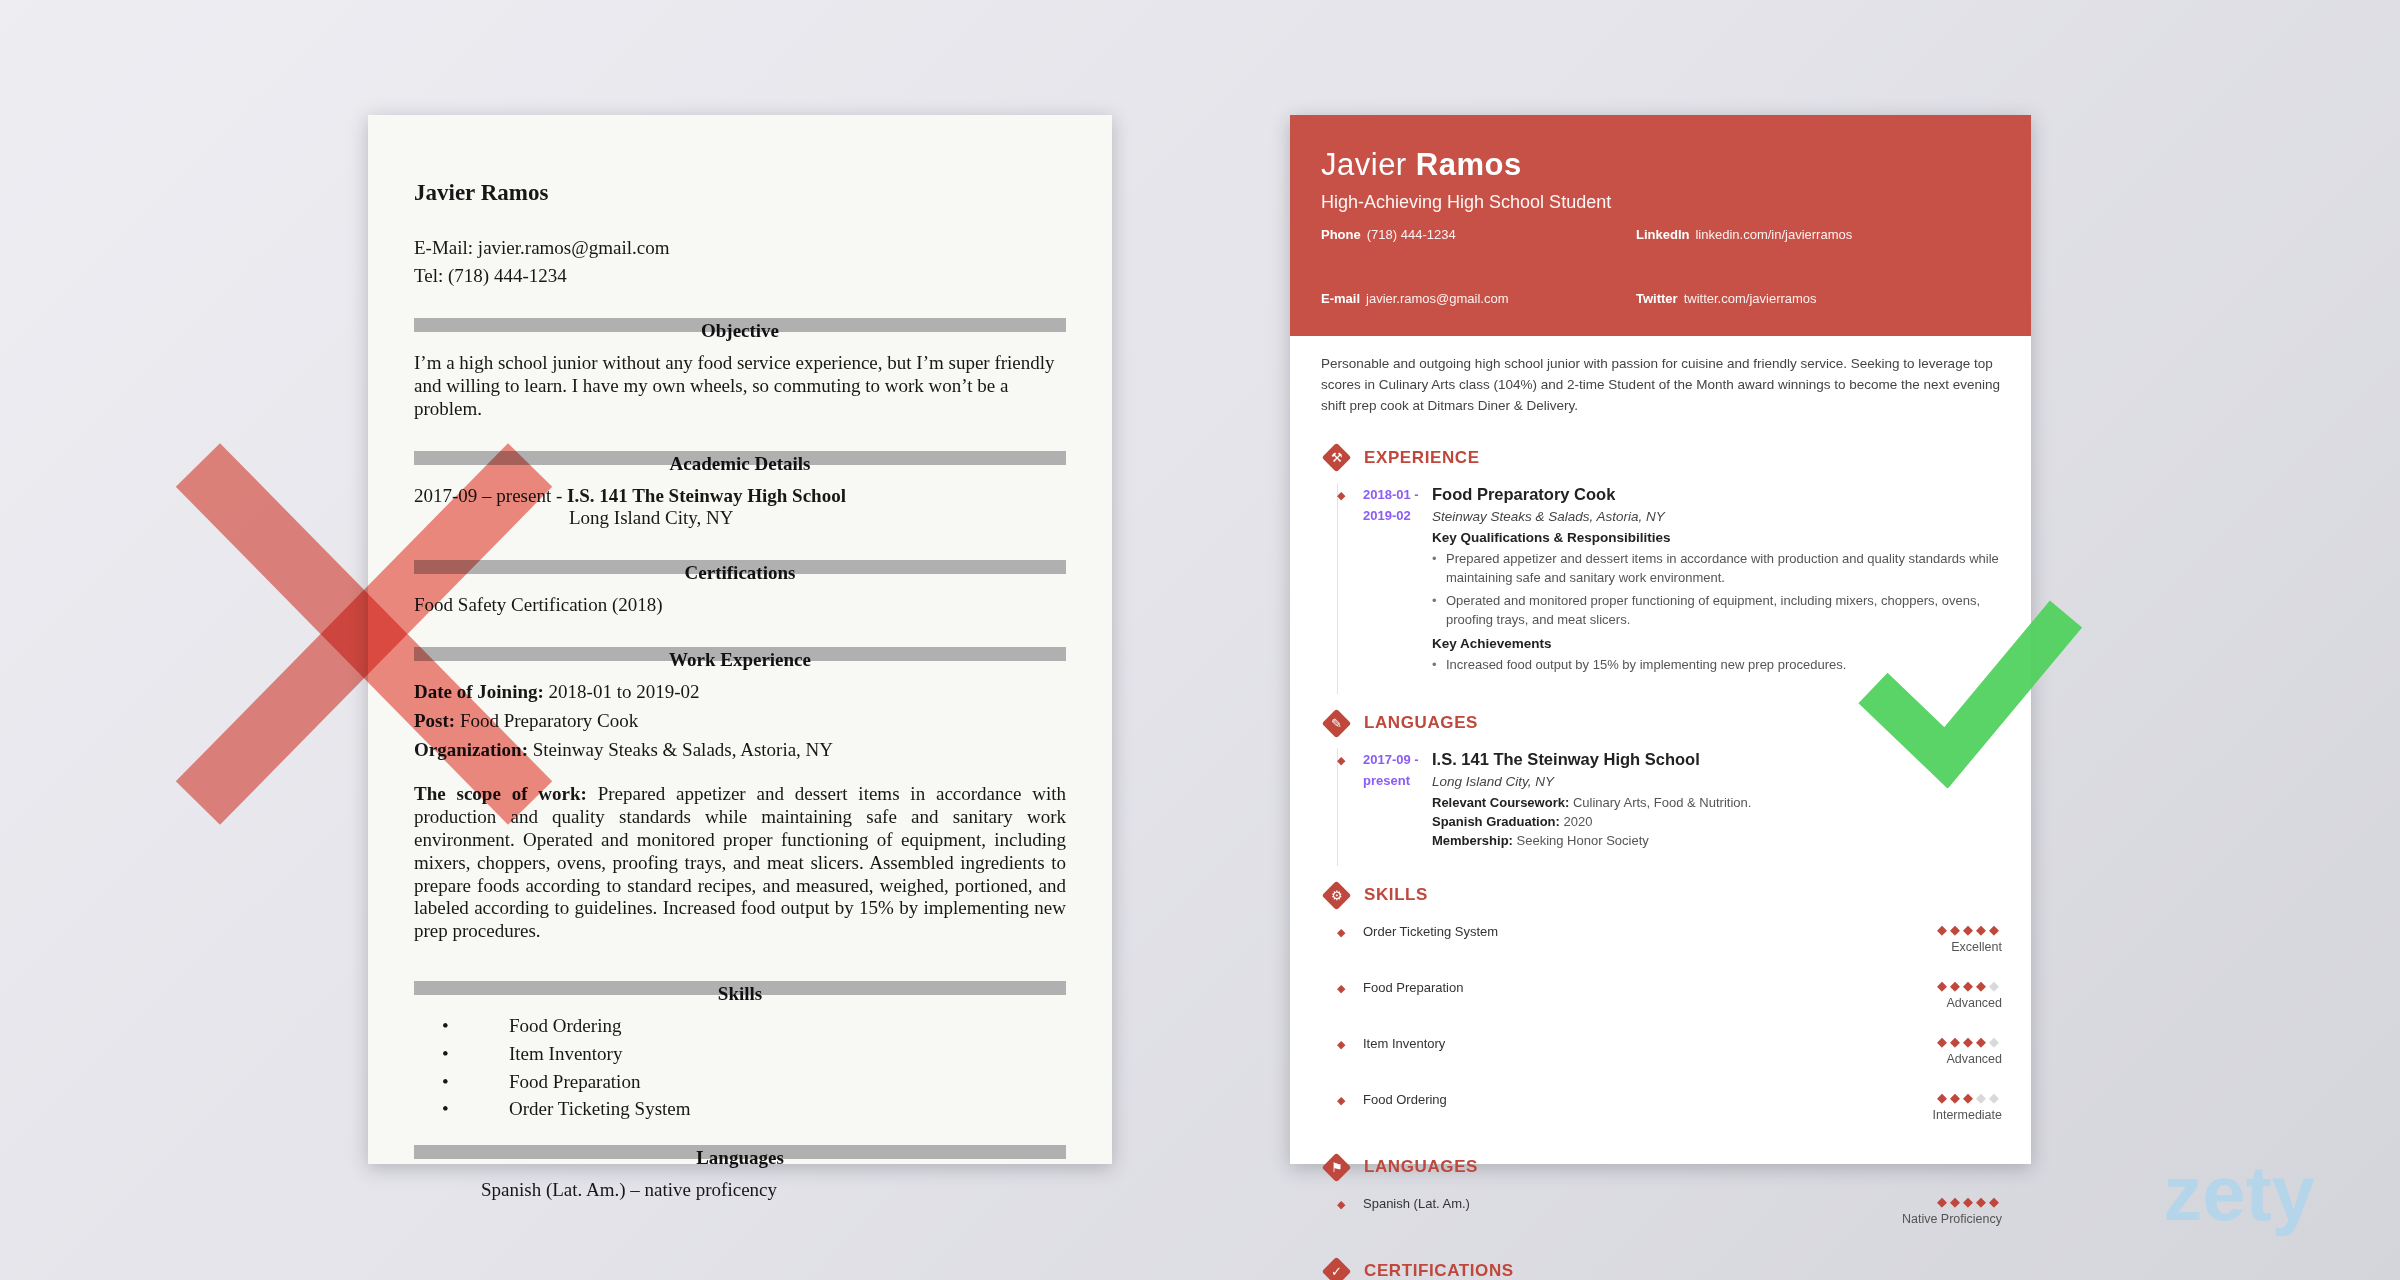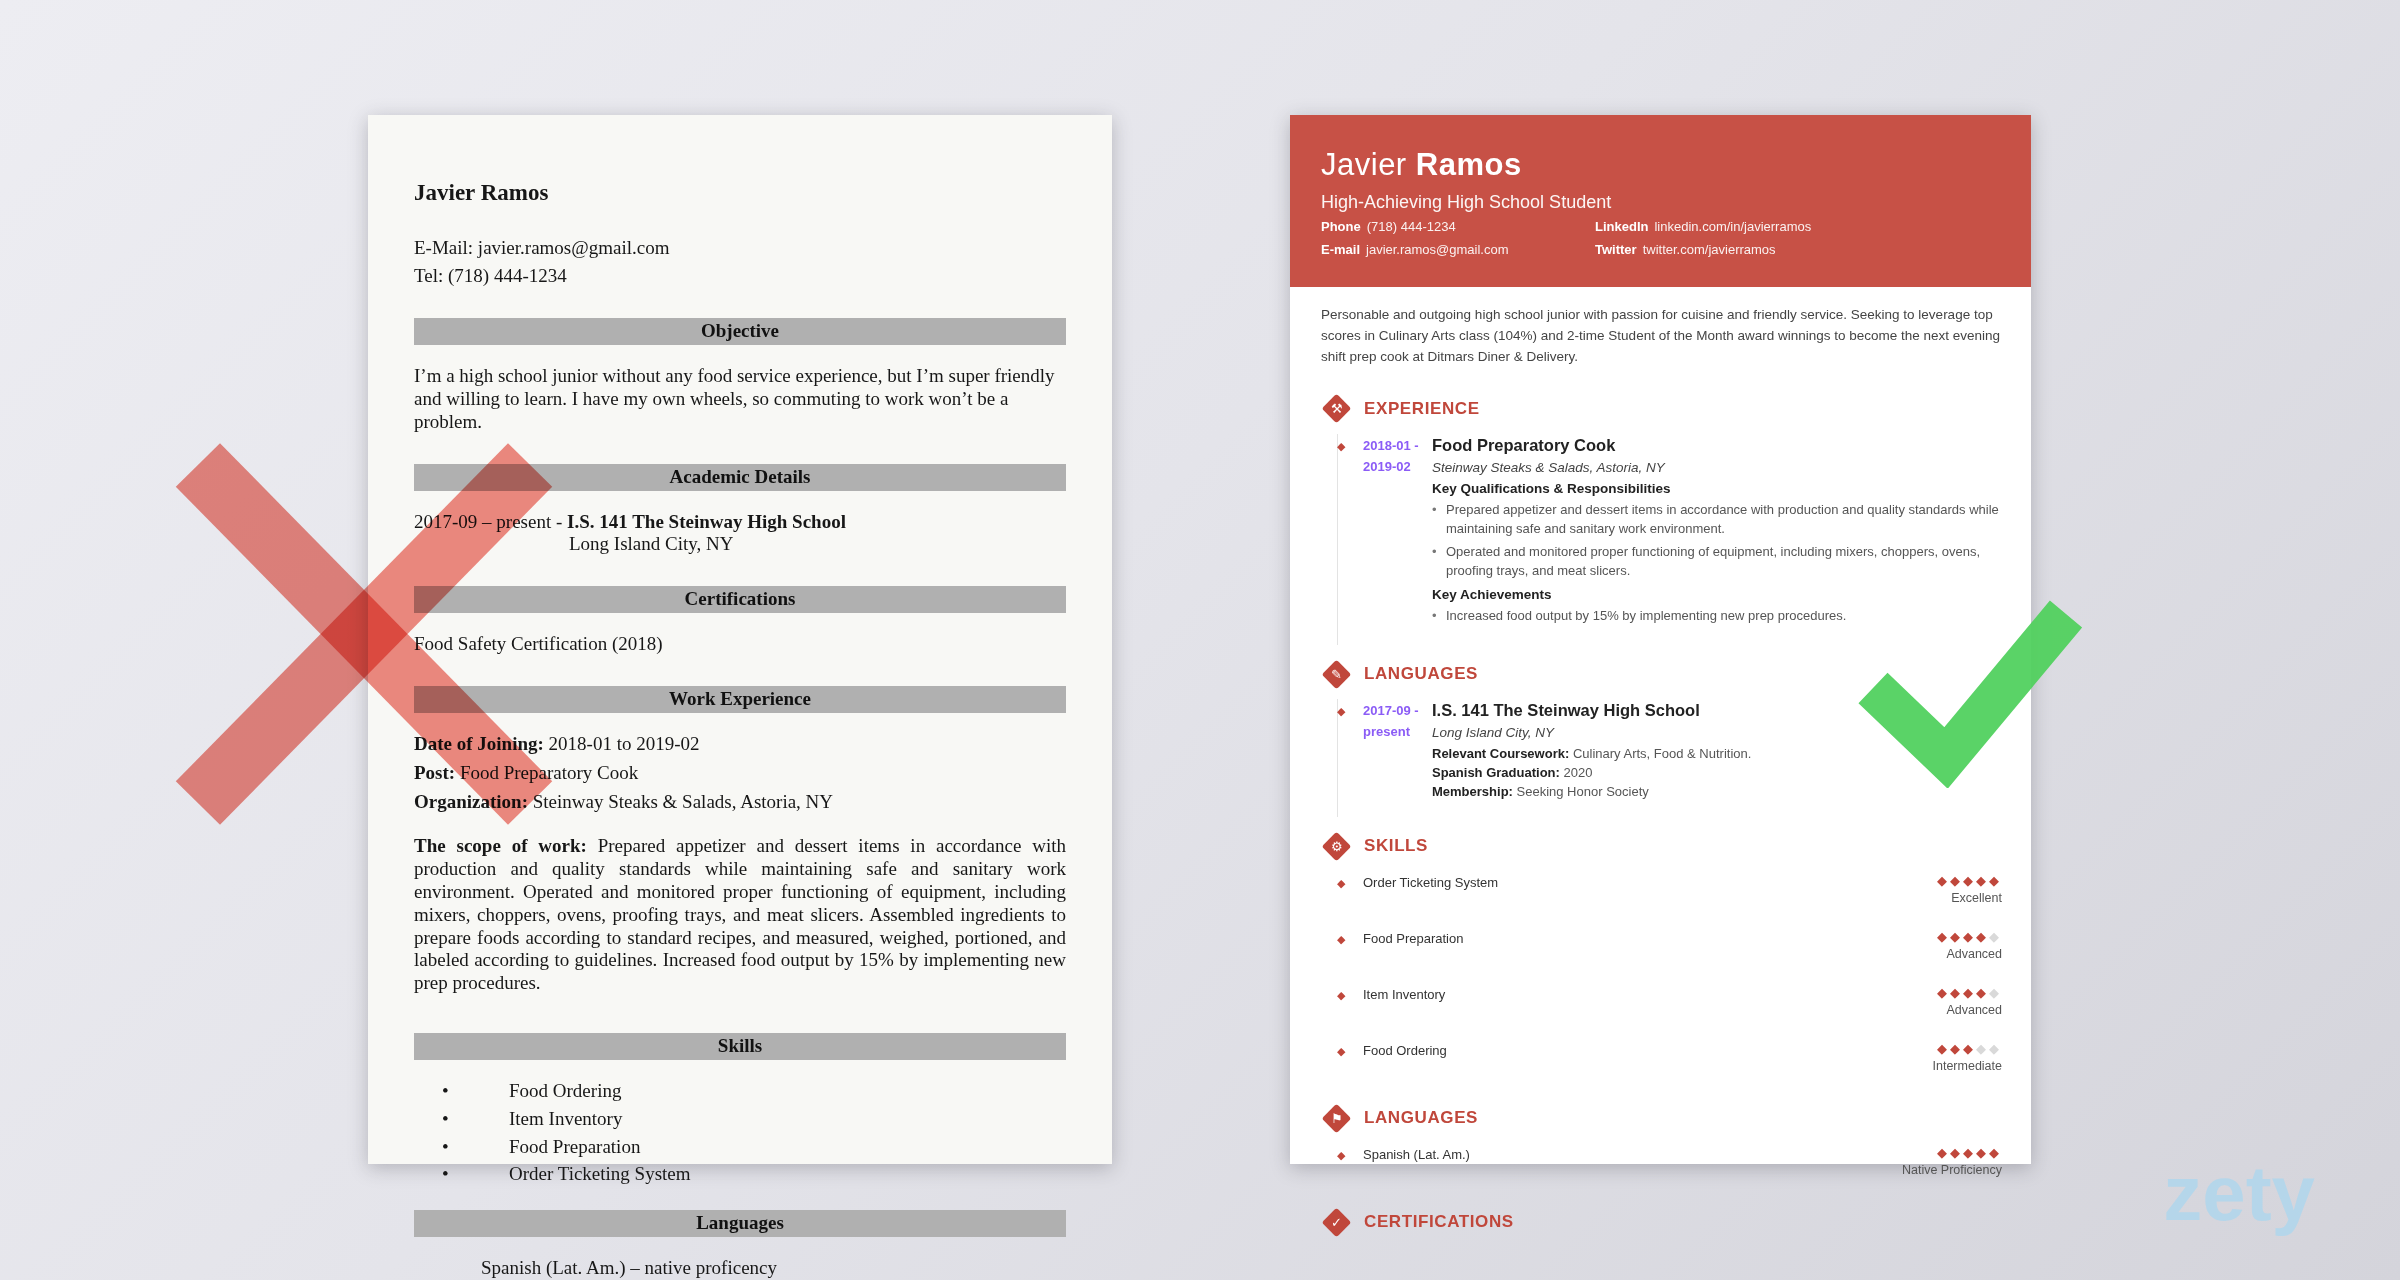--- a/index.html
+++ b/index.html
@@ -12,42 +12,42 @@
   
   .page-left{
     left:368px;width:744px;background:#f8f8f5;color:#171717;
     font-family:"Liberation Serif",serif;font-size:19px;line-height:1.2;
     padding:64px 46px 0 46px;box-sizing:border-box;
   }
   .pl-name{font-size:23px;font-weight:bold;margin:0 0 30px 0;}
   .pl-contact p{margin:0 0 6px 0;}
   .pl-bar{
     background:#b0b0b0;color:#111;font-weight:bold;text-align:center;
-    font-size:19px;height:27px;line-height:25px;margin:30px 0 20px 0;
+    font-size:19px;height:14px;line-height:25px;margin:30px 0 20px 0;
   }
   .pl-text{margin:0;}
   .pl-just{text-align:justify;}
   .pl-indent{margin-left:155px;}
   .pl-line{margin:0 0 6px 0;}
   .pl-skills{list-style:none;margin:0 0 0 28px;padding:0;}
   .pl-skills li{position:relative;padding-left:67px;margin-bottom:5px;}
   .pl-skills li::before{content:"•";position:absolute;left:0;top:0;}
   .pl-lang{margin-left:67px;}
   b.lbl{font-weight:bold;}
   
   .page-right{
     left:1290px;width:741px;background:#ffffff;color:#333;
     font-size:13.5px;box-sizing:border-box;
   }
   .zr-header{background:#c75146;color:#fff;padding:32px 31px 22px 31px;}
   .zr-name{font-size:31px;letter-spacing:.5px;}
   .zr-name .fn{font-weight:400;}
   .zr-name .ln{font-weight:700;}
   .zr-sub{font-size:18px;font-weight:300;margin-top:9px;opacity:.95;}
-  .zr-contact{display:grid;grid-template-columns:274px 1fr;grid-auto-rows:23px;margin-top:6px;font-size:13px;}
+  .zr-contact{display:grid;grid-template-columns:274px 1fr;grid-auto-rows:23px;margin-top:14px;font-size:13px;gap:41px;}
   .zr-contact .cl{font-weight:bold;margin-right:6px;}
   .zr-contact .cv{opacity:.92;}
   .zr-summary{padding:18px 29px 4px 31px;color:#444;line-height:1.55;margin:0;}
   .zr-section{position:relative;padding:0 29px 0 31px;}
   .zr-section.with-line::before{
     content:"";position:absolute;left:47px;top:40px;bottom:-8px;border-left:1px solid #e3e3e3;
   }
   .sec-head{display:flex;align-items:center;margin:22px 0 12px 0;position:relative;z-index:1;}
   .sec-icon{width:30px;height:30px;display:flex;align-items:center;justify-content:center;}
   .sec-icon .dsq{

